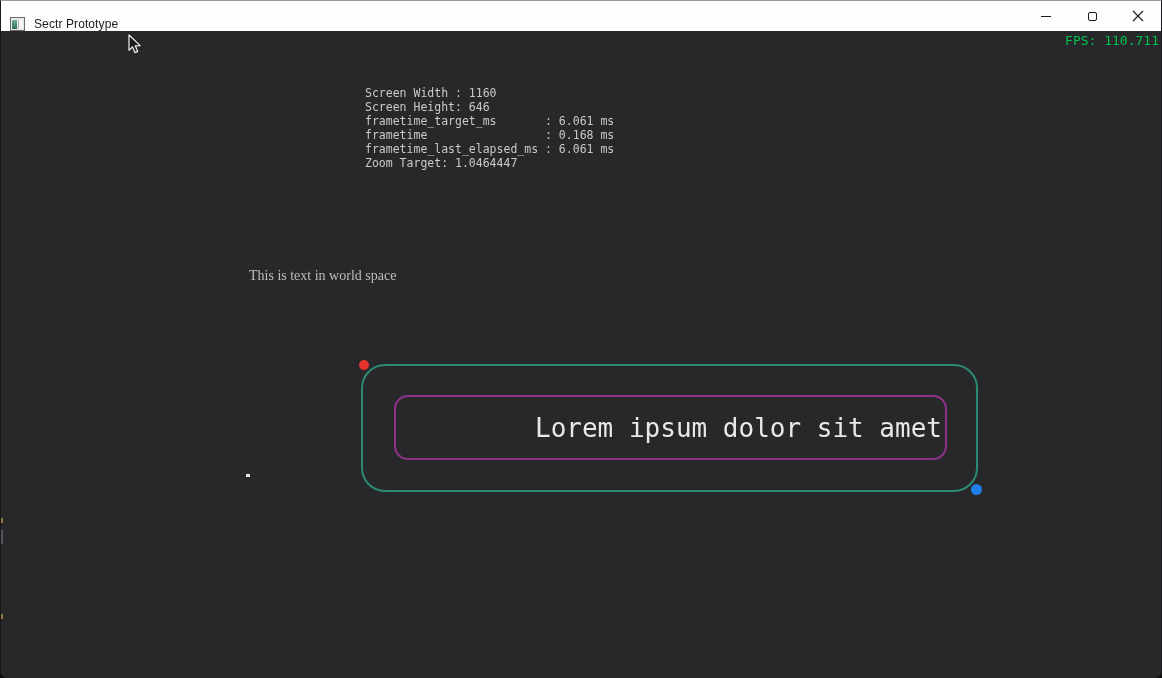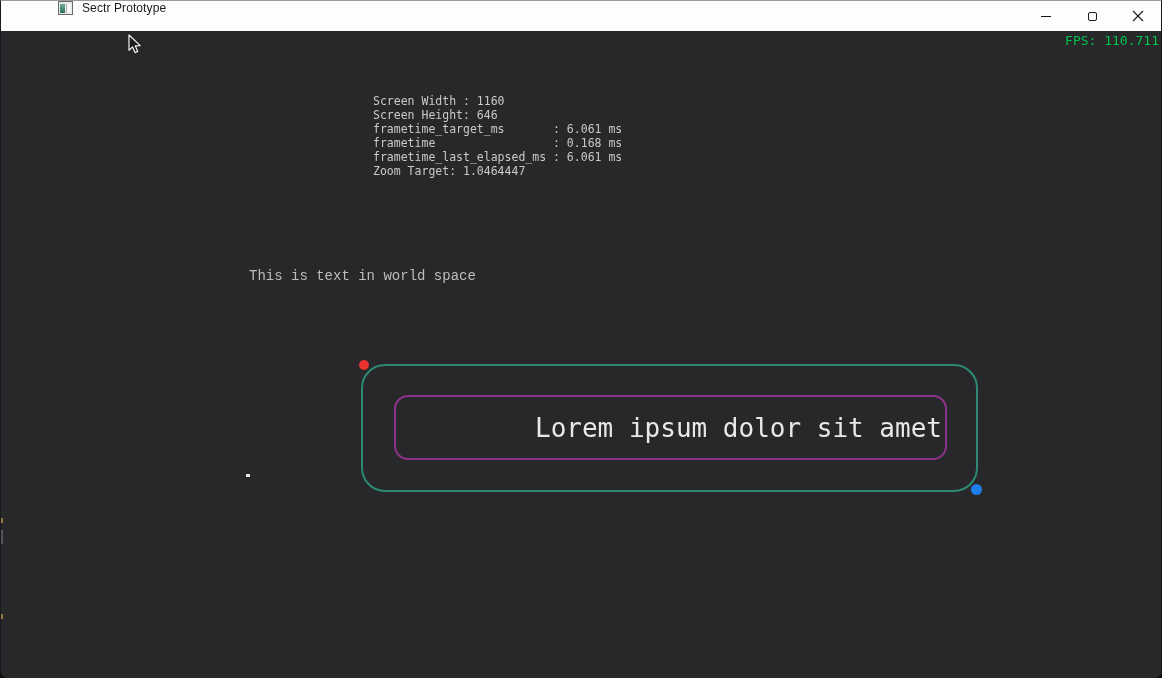--- a/index.html
+++ b/index.html
@@ -24,23 +24,22 @@
     overflow: hidden;
     box-sizing: content-box;
   }
   
   .titlebar {
     position: absolute;
     top: 0; left: 0; right: 0;
     height: 30px;
     background: #fdfdfd;
     display: flex;
-    align-items: flex-start;
+    align-items: flex-end;
     user-select: none;
-    padding-left: 48px;
   }
   .app-icon {
     width: 15px; height: 14px;
     margin-left: 9px;
     border: 1px solid #6a6a6a;
     background: #e8e8e6;
     position: relative;
     box-sizing: border-box;
   }
   .app-icon .pane-left {
@@ -82,32 +81,32 @@
     right: 2px;
     font-family: "DejaVu Sans Mono", monospace;
     font-size: 13px;
     line-height: 14px;
     white-space: pre;
   }
   .debug-hud {
     position: absolute;
     left: 360px;
     top: 51px;
-    margin: 12px;
+    margin: 4px;
     font-family: "DejaVu Sans Mono", monospace;
     font-size: 11.5px;
     line-height: 14px;
     color: #c9c9c9;
     white-space: pre;
   }
   .world-text {
     position: absolute;
     left: 248px;
     top: 237px;
-    font-family: Liberation Mono, monospace;
+    font-family: Liberation Serif, serif;
     font-size: 14px;
     color: #bdbdbd;
     white-space: pre;
   }
   .outer-box {
     position: absolute;
     left: 360px;
     top: 333px;
     width: 617px;
     height: 128px;

